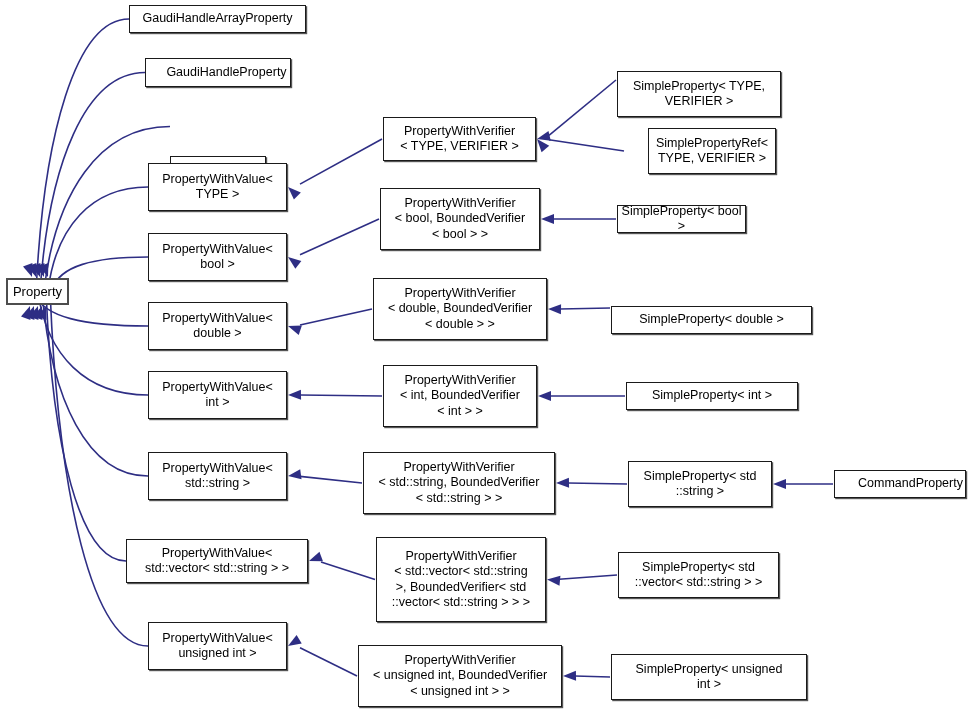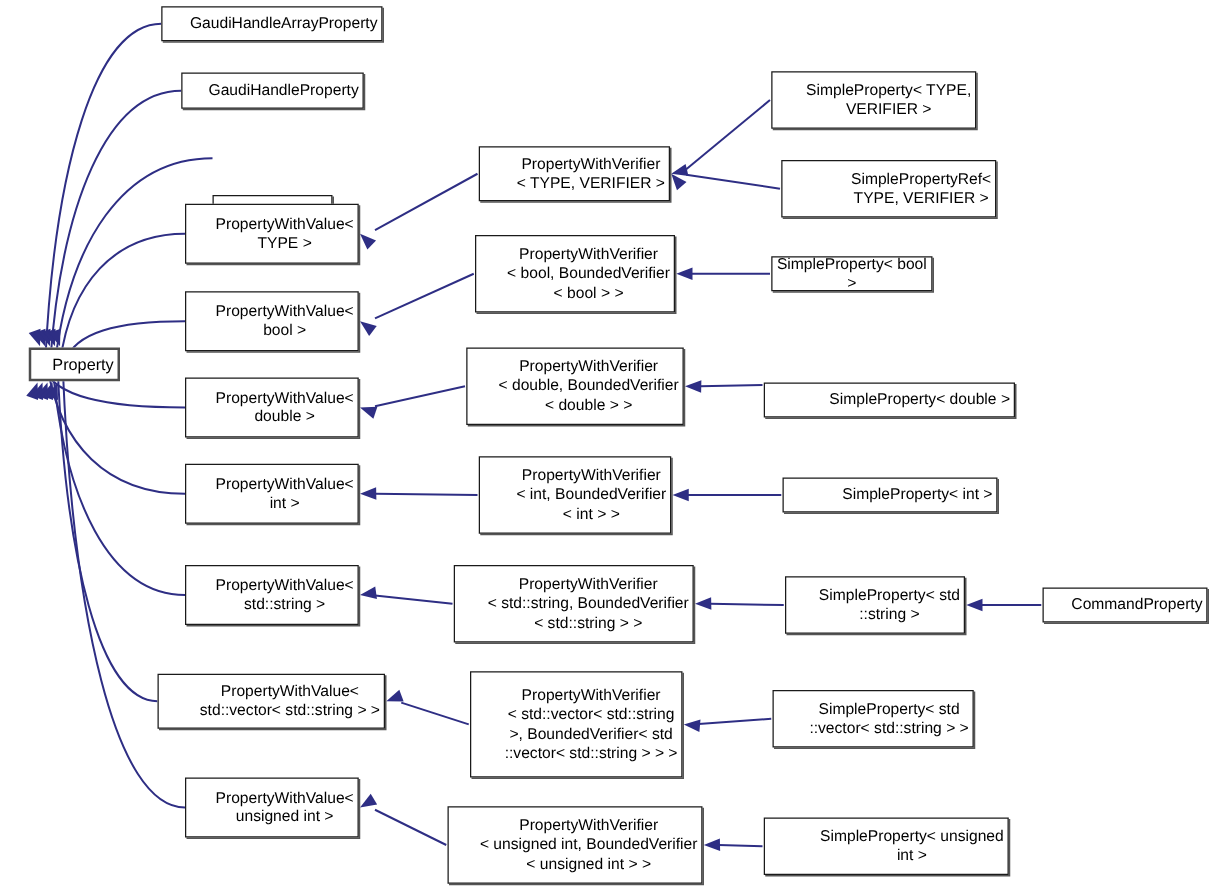--- a/index.html
+++ b/index.html
@@ -24,21 +24,21 @@
     height: 713px;
     pointer-events: none;
   }
   .node {
     position: absolute;
     box-sizing: border-box;
     background: #ffffff;
     border: 1px solid #1a1a1a;
     display: flex;
     align-items: center;
-    justify-content: flex-end;
+    justify-content: center;
     text-align: center;
     color: #000000;
     font-size: 12.5px;
     line-height: 15.5px;
     letter-spacing: 0px;
     white-space: pre-line;
     padding: 0 3px;
     z-index: 2;
     cursor: pointer;
   }
@@ -106,21 +106,21 @@
       <polygon points="538,396 551,391 551,401" fill="#2e2e84"></polygon>
       <path d="M627,484 L568,483.06" fill="none" stroke="#2e2e84" stroke-width="1.6"></path>
       <polygon points="556,483 568.8974207737422,477.7410516845051 569.0973807857381,487.7390522843052" fill="#2e2e84"></polygon>
       <path d="M617,575 L559,579.23" fill="none" stroke="#2e2e84" stroke-width="1.6"></path>
       <polygon points="547,579.5 560.3958562024415,575.6854178992305 559.4994792074825,585.6451622876627" fill="#2e2e84"></polygon>
       <path d="M610,677 L575,676.06" fill="none" stroke="#2e2e84" stroke-width="1.6"></path>
       <polygon points="563,676 575.8974207737422,670.7410516845052 576.0973807857381,680.7390522843052" fill="#2e2e84"></polygon>
       <path d="M833,484 L785,484" fill="none" stroke="#2e2e84" stroke-width="1.6"></path>
       <polygon points="773,484 786,479 786,489" fill="#2e2e84"></polygon>
     </svg>
-<div class="node focus" style="left: 23px; top: 278px; width: 73px; height: 27px;"><span class="node-label">Property</span></div>
+<div class="node focus" style="left: 6px; top: 278px; width: 63px; height: 27px;"><span class="node-label">Property</span></div>
     <div class="node thick" style="left: 129px; top: 5px; width: 177px; height: 28px;"><span class="node-label">GaudiHandleArrayProperty</span></div>
     <div class="node thick" style="left: 145px; top: 58px; width: 146px; height: 29px; padding-left: 20px;"><span class="node-label">GaudiHandleProperty</span></div>
     <div class="node thick" style="left: 170px; top: 112px; width: 96px; height: 29px; margin-top: 44px;"><span class="node-label">PropertyList</span></div>
     <div class="node thick" style="left: 148px; top: 163px; width: 139px; height: 48px;"><span class="node-label">PropertyWithValue&lt;
 TYPE &gt;</span></div>
     <div class="node thick" style="left: 148px; top: 233px; width: 139px; height: 48px;"><span class="node-label">PropertyWithValue&lt;
 bool &gt;</span></div>
     <div class="node thick" style="left: 148px; top: 302px; width: 139px; height: 48px;"><span class="node-label">PropertyWithValue&lt;
 double &gt;</span></div>
     <div class="node thick" style="left: 148px; top: 371px; width: 139px; height: 48px;"><span class="node-label">PropertyWithValue&lt;
@@ -145,23 +145,23 @@
     <div class="node thick" style="left: 363px; top: 452px; width: 192px; height: 62px;"><span class="node-label">PropertyWithVerifier
 &lt; std::string, BoundedVerifier
 &lt; std::string &gt; &gt;</span></div>
     <div class="node thick" style="left: 376px; top: 537px; width: 170px; height: 85px;"><span class="node-label">PropertyWithVerifier
 &lt; std::vector&lt; std::string
 &gt;, BoundedVerifier&lt; std
 ::vector&lt; std::string &gt; &gt; &gt;</span></div>
     <div class="node thick" style="left: 358px; top: 645px; width: 204px; height: 62px;"><span class="node-label">PropertyWithVerifier
 &lt; unsigned int, BoundedVerifier
 &lt; unsigned int &gt; &gt;</span></div>
-    <div class="node thick" style="left: 617px; top: 57px; width: 164px; height: 46px;"><span class="node-label">SimpleProperty&lt; TYPE,
+    <div class="node thick" style="left: 617px; top: 71px; width: 164px; height: 46px;"><span class="node-label">SimpleProperty&lt; TYPE,
 VERIFIER &gt;</span></div>
-    <div class="node thick" style="left: 625px; top: 128px; width: 172px; height: 46px;"><span class="node-label">SimplePropertyRef&lt;
+    <div class="node thick" style="left: 648px; top: 128px; width: 128px; height: 46px;"><span class="node-label">SimplePropertyRef&lt;
 TYPE, VERIFIER &gt;</span></div>
     <div class="node thick" style="left: 617px; top: 205px; width: 129px; height: 28px;"><span class="node-label">SimpleProperty&lt; bool &gt;</span></div>
     <div class="node thick" style="left: 611px; top: 306px; width: 201px; height: 28px;"><span class="node-label">SimpleProperty&lt; double &gt;</span></div>
     <div class="node thick" style="left: 626px; top: 382px; width: 172px; height: 28px;"><span class="node-label">SimpleProperty&lt; int &gt;</span></div>
     <div class="node thick" style="left: 628px; top: 461px; width: 144px; height: 46px;"><span class="node-label">SimpleProperty&lt; std
 ::string &gt;</span></div>
     <div class="node thick" style="left: 618px; top: 552px; width: 161px; height: 46px;"><span class="node-label">SimpleProperty&lt; std
 ::vector&lt; std::string &gt; &gt;</span></div>
     <div class="node thick" style="left: 611px; top: 654px; width: 196px; height: 46px;"><span class="node-label">SimpleProperty&lt; unsigned
 int &gt;</span></div>

